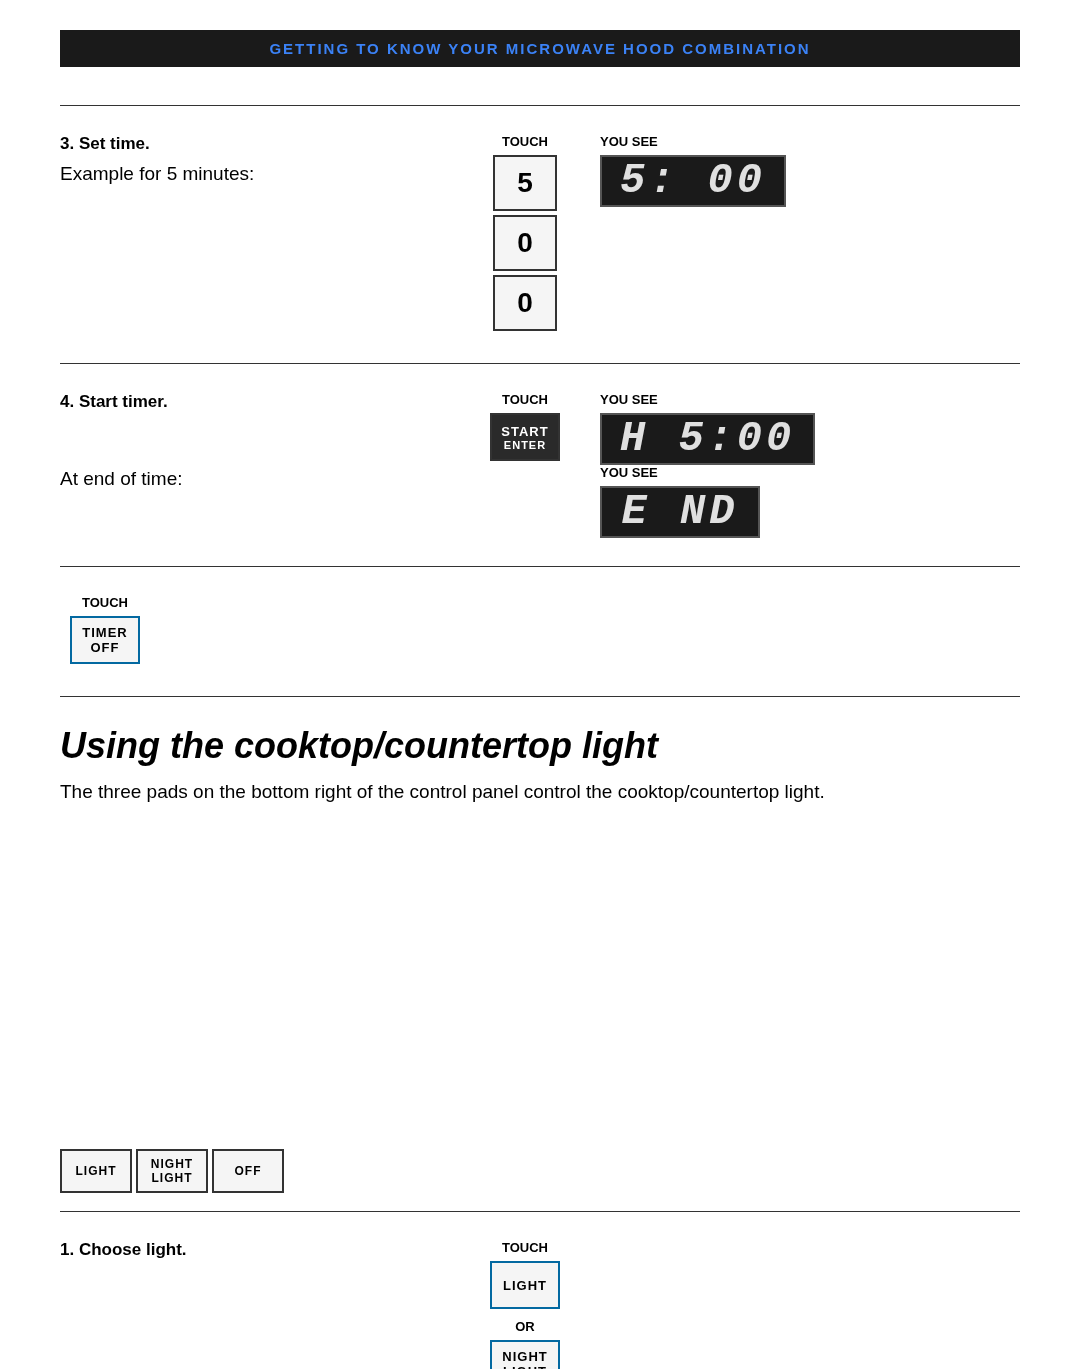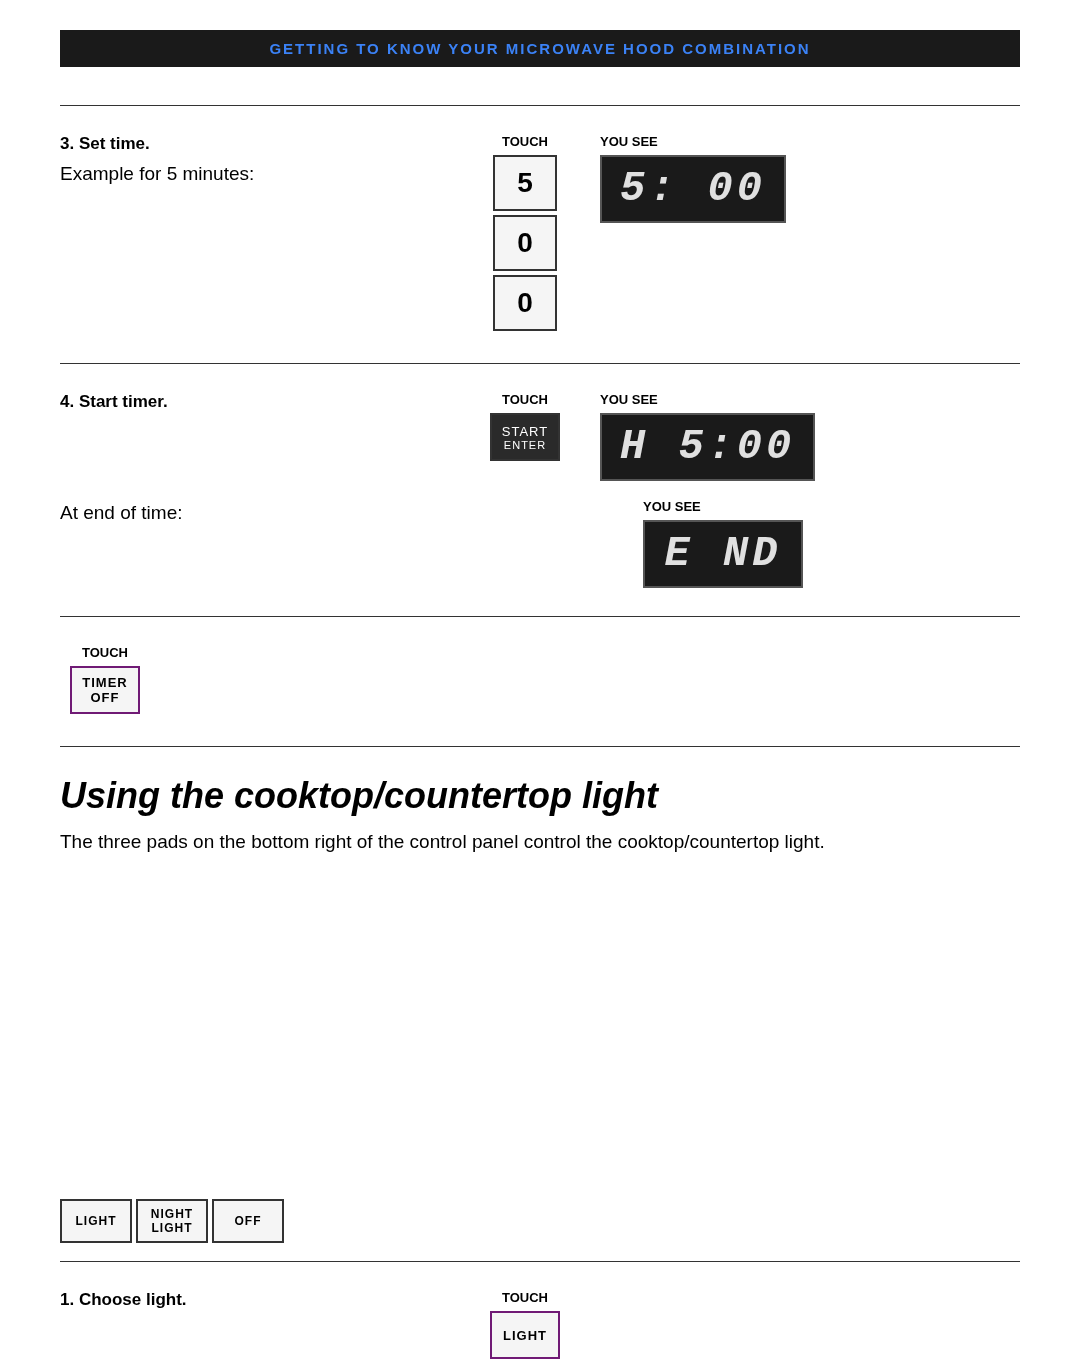--- a/index.html
+++ b/index.html
@@ -93,21 +93,21 @@
       justify-content: center;
       font-size: 28px;
       font-weight: bold;
       width: 64px;
       height: 56px;
       margin-bottom: 4px;
       cursor: default;
     }
 
     .key-btn-small {
-      border: 2px solid #701a75;
+      border: 2px solid #0369a1;
       background: #f5f5f5;
       display: flex;
       flex-direction: column;
       align-items: center;
       justify-content: center;
       font-size: 13px;
       font-weight: bold;
       width: 70px;
       height: 48px;
       margin-bottom: 4px;
@@ -117,34 +117,34 @@
 
     .key-btn-dark {
       border: 2px solid #333;
       background: #2a2a2a;
       color: #fff;
       display: flex;
       flex-direction: column;
       align-items: center;
       justify-content: center;
       font-size: 13px;
-      font-weight: normal;
+      font-weight: bold;
       width: 70px;
       height: 48px;
       cursor: default;
       letter-spacing: 1px;
     }
 
     .display-box-large {
       background: #1a1a1a;
       color: #e0e0e0;
       font-family: 'Courier New', monospace;
       font-size: 42px;
       font-weight: bold;
-      padding: 8px 18px;
+      padding: 0 18px;
       letter-spacing: 4px;
       min-width: 160px;
       display: flex;
       align-items: center;
       justify-content: center;
       border: 2px solid #555;
       font-style: italic;
     }
 
     
@@ -242,21 +242,21 @@
             <span style="font-size:11px;">ENTER</span>
           </div>
         </div>
         <div class="you-see-col">
           <div class="col-label">YOU SEE</div>
           <div class="display-box-large">H 5:00</div>
         </div>
       </div>
     </div>
 
-    <div style="display:flex; align-items:flex-start; width:100%; margin-top:18px;gap:43px;">
+    <div style="display:flex; align-items:flex-start; width:100%; ">
       <div class="section-left">
         <div class="section-text">At end of time:</div>
       </div>
       <div class="section-right">
         <div class="touch-col">
           
         </div>
         <div class="you-see-col">
           <div class="col-label">YOU SEE</div>
           <div class="display-box-large">E ND</div>

